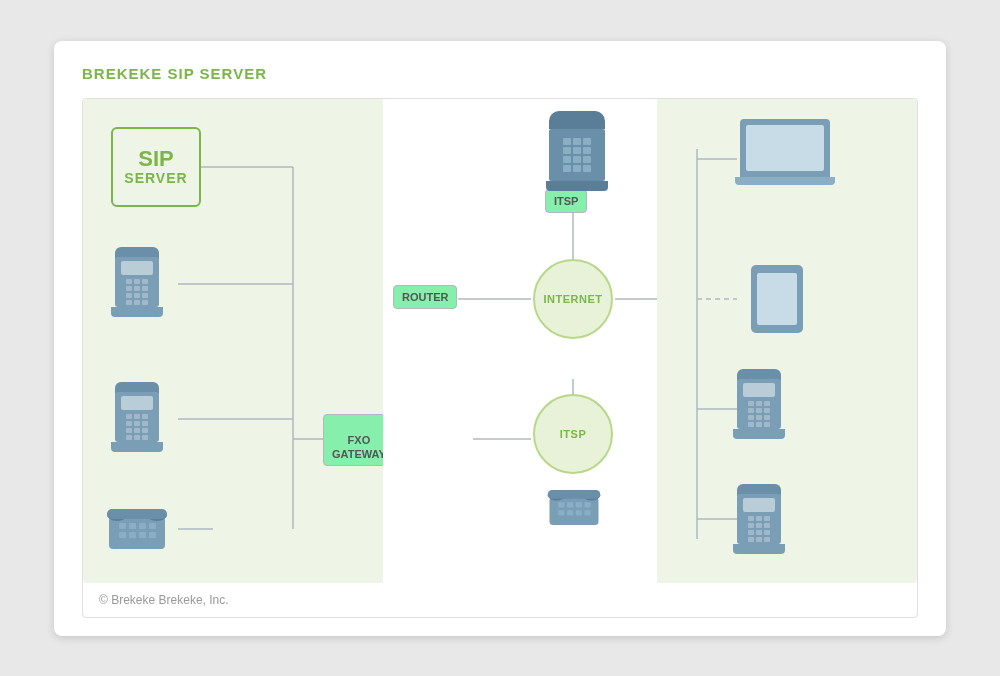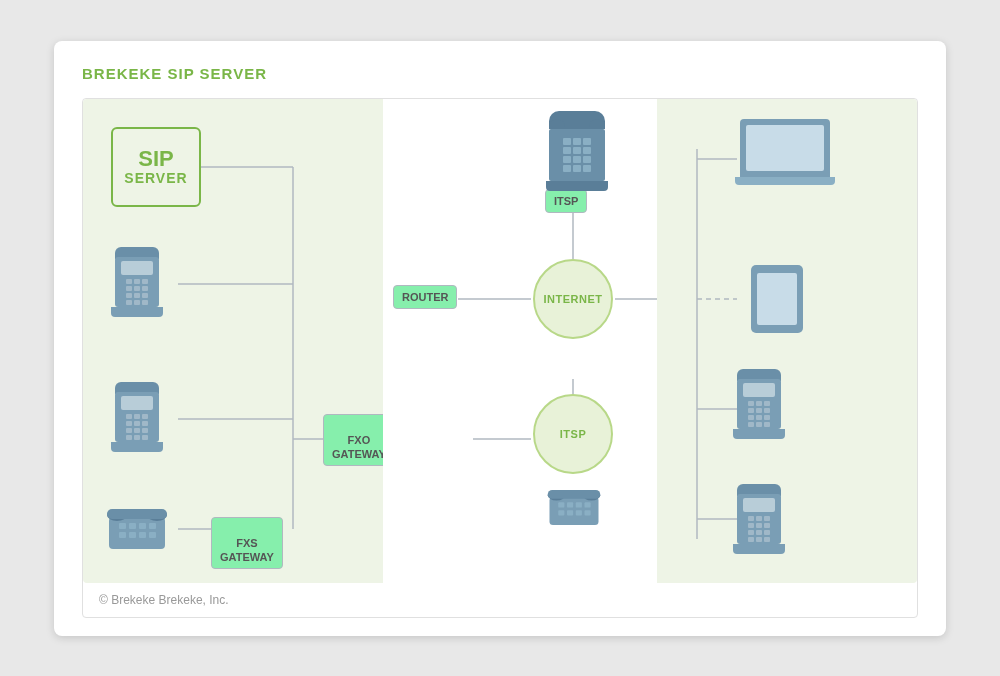--- a/index.html
+++ b/index.html
@@ -379,24 +379,20 @@
             <rect x="34" y="37" width="7" height="6" rx="1" fill="#8aafc4"></rect>
             <rect x="44" y="28" width="7" height="6" rx="1" fill="#8aafc4"></rect>
             <rect x="44" y="37" width="7" height="6" rx="1" fill="#8aafc4"></rect>
 
             <ellipse cx="12" cy="20" rx="10" ry="6" fill="#5a7e98"></ellipse>
             <ellipse cx="52" cy="20" rx="10" ry="6" fill="#5a7e98"></ellipse>
             <rect x="2" y="14" width="60" height="10" rx="5" fill="#6a8fa8"></rect>
           </svg>
         </div>
 
-        <div class="node-box abs" style="top:418px; left:128px; white-space:pre-line;">
-          <span>FXS
-GATEWAY</span>
-        </div>
 
         <div class="node-box abs" style="top:315px; left:240px; white-space:pre-line;">
           <span>FXO
 GATEWAY</span>
         </div>
 
       </div>
 
       <div class="panel-middle" style="position:relative;">
         <svg class="connectors">

